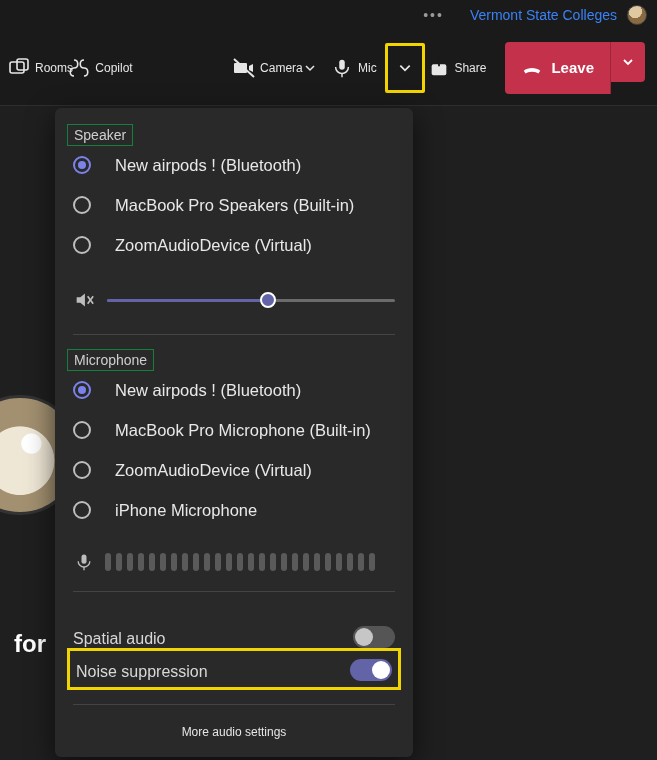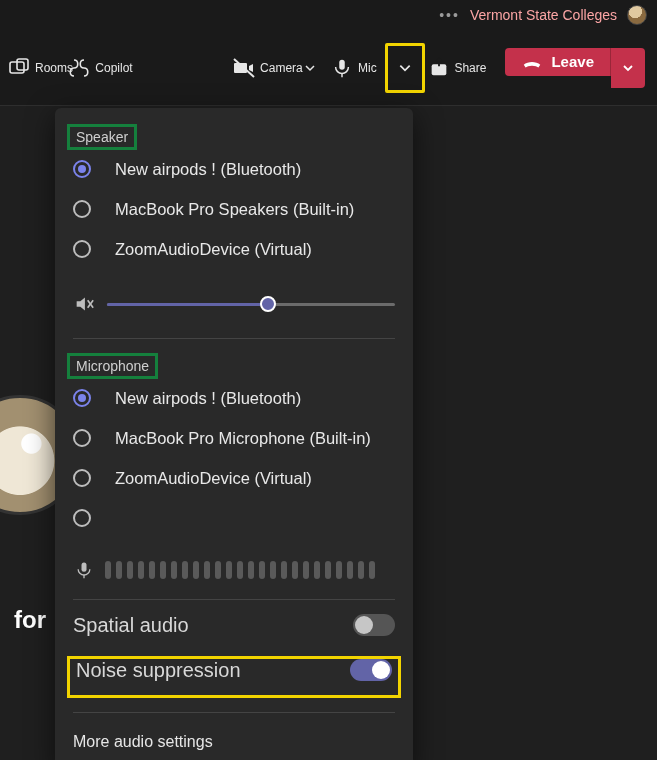--- a/index.html
+++ b/index.html
@@ -19,21 +19,21 @@
     background: #1a1a1a;
     display: flex;
     align-items: center;
     justify-content: flex-end;
     padding-right: 10px;
     gap: 10px;
     font-size: 14px;
     color: #b8b8b8;
   }
   .top-dots { letter-spacing: 2px; color:#9a9a9a; }
-  .top-org { color:#fca5a5; }
+  .top-org { color:#3b82f6;margin-left:16px; }
   .top-avatar {
     width:20px;height:20px;border-radius:50%;
     background: radial-gradient(circle at 40% 30%, #e0c9a0 0 40%, #8a6a40 41% 100%);
     border:1px solid #444;
   }
 
   
   .toolbar {
     height: 76px;
     background: #1a1a1a;
@@ -63,62 +63,62 @@
   .tb-gap { flex:1; }
   .tb-highlight {
     border:3px solid #f2d400; border-radius:2px;
     width:40px;height:50px;
     display:flex;align-items:center;justify-content:center;
   }
   .leave-group { display:flex; }
   .leave-btn {
     display:flex;align-items:center;justify-content:center;
     background:#c4314b;border-radius:4px 0 0 4px;
-    height:28px; padding:0 16px;
+    height:52px; padding:0 16px;
     gap:8px; font-size:15px; font-weight:600;color:#fff;
     border-right:1px solid #9a2639;
   }
   .leave-chev {
     width:34px;height:40px;background:#c4314b;
     border-radius:0 4px 4px 0;
     display:flex;align-items:center;justify-content:center;color:#fff;
   }
 
   
   .bg-avatar {
     position:absolute; left:-40px; top:395px;
     width:120px;height:120px;border-radius:50%;
     background:
       radial-gradient(circle at 60% 40%, #fff 0 10%, transparent 11%),
       radial-gradient(circle at 50% 55%, #efe7d6 0 40%, #a29070 41% 100%);
     border:3px solid #333;
   }
   .bg-text {
-    position:absolute; left:14px; top:606px;
+    position:absolute; left:14px; top:630px;
     font-size:24px; font-weight:700; color:#fff;
   }
 
   
   .panel {
     position:absolute;
     left:55px; top:108px;
     width:358px;
     background:#292929;
     border-radius:6px;
     box-shadow:0 8px 28px rgba(0,0,0,0.6);
     padding: 16px 18px 18px 18px;
     display:flex;flex-direction:column;
     color:#d8d8d8;
   }
   .sec-label {
     font-size:14px; color:#cfcfcf; margin-bottom:10px;
   }
   .sec-label.hi {
     display:inline-block;
-    border:3px solid #15803d;
+    border:1px solid #15803d;
     padding:2px 6px;
     margin-left:-6px;
   }
   .opt {
     display:flex; align-items:flex-start; gap:24px;
     height:40px; font-size:16.5px; color:#e8e8e8;
   }
   .radio {
     width:18px;height:18px;border-radius:50%;
     border:2px solid #bdbdbd; position:relative; flex-shrink:0;
@@ -140,37 +140,37 @@
     border:2px solid #fff;
   }
   .divider{ height:1px;background:#444; margin:14px 0; }
 
   
   .level-row{ display:flex;align-items:center;gap:10px;height:30px;margin-top:6px;}
   .bars{ display:flex;gap:5px; }
   .bar{ width:6px;height:18px;border-radius:3px;background:#5a5a5a; }
 
   .toggle-row{
-    display:flex;align-items:flex-start;justify-content:space-between;
-    height:42px; font-size:20px;
+    display:flex;align-items:flex-end;justify-content:space-between;
+    height:42px; font-size:16px;
   }
   .toggle-row.hi{
-    border:3px solid #f2d400; padding:0 6px; margin:0 -6px;
+    border:3px solid #f2d400; padding:6px 6px; margin:0 -6px;
   }
   .switch{
     width:42px;height:22px;border-radius:11px;background:#555;position:relative;
   }
   .switch::after{
     content:"";position:absolute;top:2px;left:2px;width:18px;height:18px;
     border-radius:50%;background:#c6c6c6;transition:none;
   }
   .switch.on{ background:#6264a7; }
   .switch.on::after{ left:22px; background:#fff; }
 
-  .more-link{ font-size:16px; color:#e6e6e6; padding-top:6px; }
+  .more-link{ font-size:12px; color:#e6e6e6; padding-top:6px;text-align:center; }
 
   svg{ display:block; }
 </style>
 </head>
 <body>
 
 <div class="top-strip">
   <span class="top-dots">•••</span>
   <span class="top-org">Vermont State Colleges</span>
   <div class="top-avatar"></div>
@@ -308,20 +308,21 @@
   <div class="opt">
     <span class="radio"></span>
     <span>MacBook Pro Microphone (Built-in)</span>
   </div>
   <div class="opt">
     <span class="radio"></span>
     <span>ZoomAudioDevice (Virtual)</span>
   </div>
   <div class="opt">
     <span class="radio"></span>
+    <span>iPhone Microphone</span>
   </div>
 
   <div class="level-row">
     <span class="vol-icon">
       <svg viewBox="0 0 24 24" width="20" height="20" fill="#bdbdbd">
         <rect x="9" y="3" width="6" height="11" rx="3"></rect>
           <path d="M5 11a7 7 0 0014 0" fill="none" stroke="#bdbdbd" stroke-width="1.6"></path>
           <line x1="12" y1="18" x2="12" y2="22" stroke="#bdbdbd" stroke-width="1.6"></line>
       </svg>
     </span>

